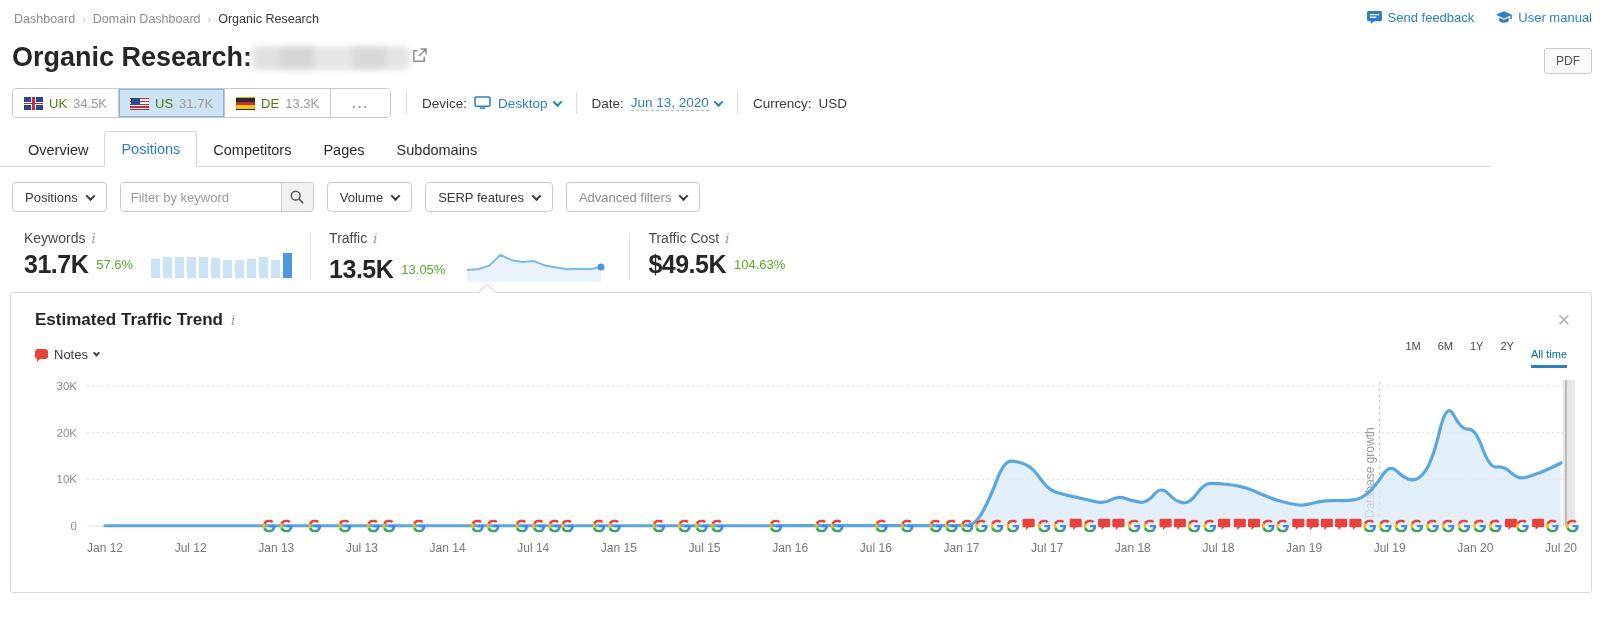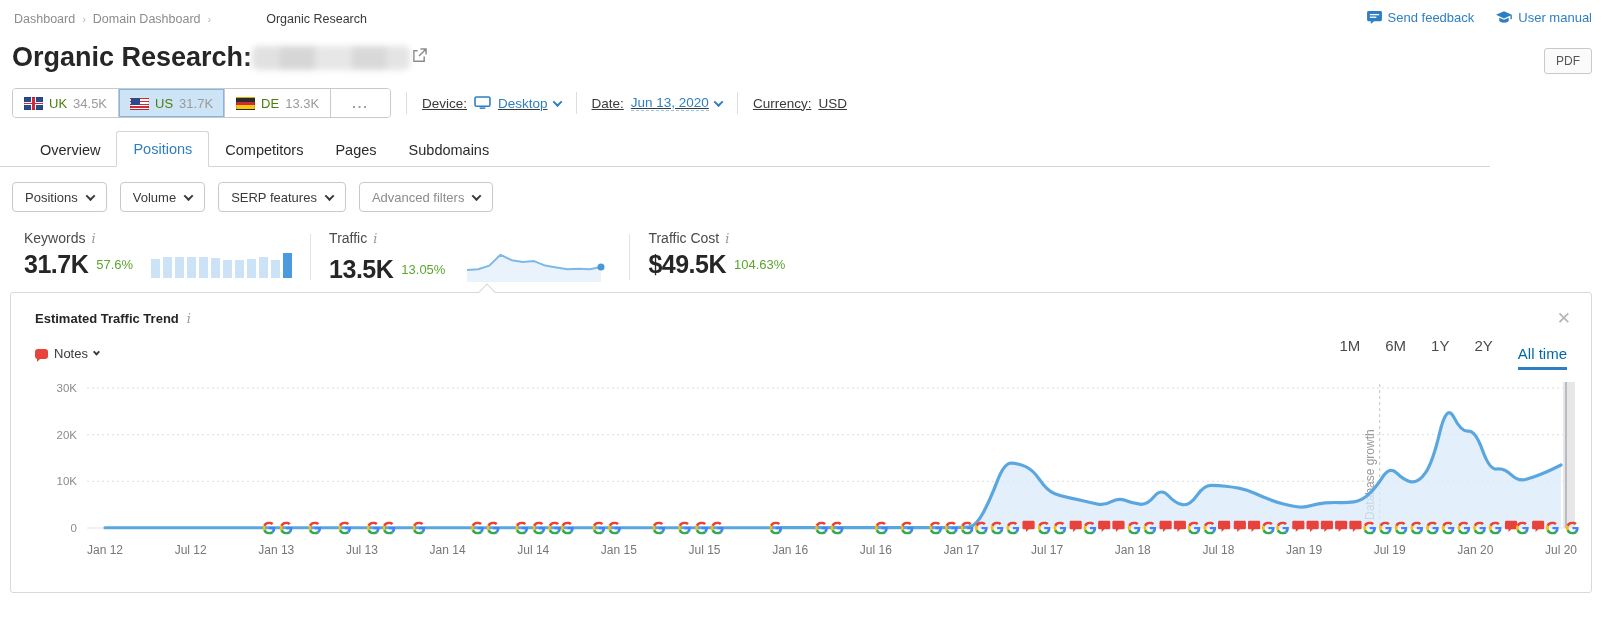--- a/index.html
+++ b/index.html
@@ -4,21 +4,21 @@
 <style>
   * { margin:0; padding:0; box-sizing:border-box; }
   html,body { background:#fff; }
   body { font-family:"Liberation Sans", sans-serif; color:#333; }
   .page { position:relative; width:1609px; height:617px; background:#fff; overflow:hidden; }
 
   
   .breadcrumb { position:absolute; top:12px; left:14px; font-size:12.5px; color:#8c8c8c; }
   .breadcrumb a { color:#8c8c8c; text-decoration:none; cursor:pointer; }
   .crumb-sep { color:#b8b8b8; margin:0 7px; font-size:11px; }
-  .crumb-current { color:#3a3a3a;margin-left:48px; }
+  .crumb-current { color:#3a3a3a; }
   .header-links { position:absolute; top:10px; right:17px; font-size:13px; display:flex; gap:22px; }
   .hlink { color:#2e7fc2; display:flex; align-items:center; gap:6px; cursor:pointer; }
   .page-title-row { position:absolute; top:42px; left:12px; display:flex; align-items:center; }
   .page-title { font-size:27px; font-weight:bold; color:#262626; }
   .redacted { width:158px; height:24px; border-radius:6px;
       background:linear-gradient(90deg,#dcdcdc 0 18%, #cfcfcf 18% 40%, #e3e3e3 40% 63%, #d2d2d2 63% 85%, #e0e0e0 85%);
       filter:blur(3px); opacity:.85; }
   .ext-link { color:#8c8c8c; margin-left:2px; }
   .pdf-btn { position:absolute; top:48px; right:17px; font-size:12px; color:#555;
       border:1px solid #c9c9c9; border-radius:3px; background:#fbfbfb; padding:5px 11px; cursor:pointer; }
@@ -36,30 +36,30 @@
   .flag { width:19px; height:13px; display:inline-block; border:1px solid rgba(0,0,0,.12); }
   .flag-uk { background-color:#2b4a8b; background-image:
       linear-gradient(to bottom, transparent 42%, #cf2b36 42%, #cf2b36 58%, transparent 58%),
       linear-gradient(to right, transparent 44%, #cf2b36 44%, #cf2b36 56%, transparent 56%),
       linear-gradient(to bottom, transparent 33%, #fff 33%, #fff 67%, transparent 67%),
       linear-gradient(to right, transparent 37%, #fff 37%, #fff 63%, transparent 63%); }
   .flag-us { background:
       linear-gradient(#2b4a8b,#2b4a8b) 0 0/9px 7px no-repeat,
       repeating-linear-gradient(#cf2b36 0 1.4px, #fff 1.4px 2.8px); }
   .flag-de { background:linear-gradient(#2b2b2b 0 33%, #cf2b36 33% 66%, #f7c90d 66%); }
-  .ctl-group { display:flex; align-items:center; gap:7px; font-size:13.5px; color:#3a3a3a;text-decoration:underline; }
+  .ctl-group { display:flex; align-items:center; gap:7px; font-size:13.5px; color:#3a3a3a; }
   .ctl-sep { width:1px; height:22px; background:#ddd; margin:0 15px; }
   .ctl-value { color:#2e7fc2; cursor:pointer; display:flex; align-items:center; gap:6px; }
   .date-value { border-bottom:1px dashed #9cc3e4; }
   .chev { width:7px; height:7px; border-right:2px solid currentColor; border-bottom:2px solid currentColor;
       transform:rotate(45deg) translate(-1px,-1px); display:inline-block; }
 
   
   .nav-tabs { position:absolute; top:130px; left:0; width:1490px; height:37px; border-bottom:1px solid #d5d5d5;
-      display:flex; align-items:flex-end; padding-left:24px; }
+      display:flex; align-items:flex-end; padding-left:12px; }
   .nav-tab { font-size:14.5px; color:#2b2b2b; padding:9px 16px; cursor:pointer; position:relative; top:1px; }
   .nav-tab.active { color:#2e7fc2; background:#fff; border:1px solid #d5d5d5; border-bottom:1px solid #fff;
       border-radius:3px 3px 0 0; }
 
   
   .filters-row { position:absolute; top:182px; left:12px; display:flex; gap:13px; align-items:center; }
   .filter-btn { display:flex; align-items:center; gap:9px; border:1px solid #c9c9c9; border-radius:4px;
       height:30px; padding:0 12px; font-size:13px; color:#3a3a3a; background:#fff; cursor:pointer; }
   .filter-btn .chev { color:#3a3a3a; }
   .filter-muted { color:#8c8c8c; }
@@ -82,29 +82,29 @@
   .kw-bars { display:flex; align-items:flex-end; gap:3px; height:26px; margin-left:10px; }
   .kw-bar { width:9px; background:#cce3f7; }
   .kw-bar.hot { background:#4a9add; }
 
   
   .trend-card { position:absolute; top:292px; left:10px; width:1582px; height:301px;
       border:1px solid #d9d9d9; border-radius:3px; background:#fff; }
   .card-notch { position:absolute; top:-7px; left:470px; width:12px; height:12px; background:#fff;
       border-left:1px solid #d9d9d9; border-top:1px solid #d9d9d9; transform:rotate(45deg); }
   .trend-header { display:flex; align-items:center; gap:8px; padding:17px 20px 0 24px; }
-  .trend-title { font-size:13px; font-weight:bold; color:#262626; }
+  .trend-title { font-size:17px; font-weight:bold; color:#262626; }
   .card-close { margin-left:auto; color:#b5b5b5; font-size:17px; cursor:pointer; line-height:1; }
   .trend-sub { display:flex; align-items:center; padding:10px 24px 0 24px; }
   .notes-toggle { display:flex; align-items:center; gap:6px; font-size:13px; color:#3a3a3a; cursor:pointer; }
   .notes-pin { position:relative; width:13px; height:10px; background:#e8423d; border-radius:3px; }
   .notes-pin::after { content:""; position:absolute; left:2px; bottom:-3px; border:4px solid transparent;
       border-top-color:#e8423d; border-left-color:#e8423d; }
   .notes-toggle .chev { width:5px; height:5px; }
-  .ranges { margin-left:auto; display:flex; gap:25px; font-size:15px; color:#4a4a4a; }
+  .ranges { margin-left:auto; display:flex; gap:17px; font-size:11px; color:#4a4a4a; }
   .range { cursor:pointer; padding-bottom:5px; }
   .range.active { color:#0369a1; border-bottom:3px solid #2e7fc2;margin-top:8px; }
   .trend-plot { padding:6px 12px 0 12px; }
 
   svg text { font-family:"Liberation Sans", sans-serif; }
   .hidden-defs { position:absolute; width:0; height:0; overflow:hidden; }
 </style>
 </head>
 <body>
 
@@ -211,20 +211,29 @@
     <div class="nav-tab active">Positions</div>
     <div class="nav-tab">Competitors</div>
     <div class="nav-tab">Pages</div>
     <div class="nav-tab">Subdomains</div>
   </div>
 
   <div class="filters-row">
     <div class="filter-btn">
       <span>Positions</span>
         <span class="chev"></span>
+    </div>
+    <div class="kw-wrap">
+      <input class="kw-input" placeholder="Filter by keyword" style="">
+      <div class="kw-search">
+        <svg width="14" height="14" viewBox="0 0 16 16">
+            <circle cx="6.5" cy="6.5" r="5" fill="none" stroke="#555" stroke-width="1.7"></circle>
+            <line x1="10.4" y1="10.4" x2="15" y2="15" stroke="#555" stroke-width="1.7"></line>
+          </svg>
+      </div>
     </div>
     <div class="filter-btn">
       <span>Volume</span>
         <span class="chev"></span>
     </div>
     <div class="filter-btn">
       <span>SERP features</span>
         <span class="chev"></span>
     </div>
     <div class="filter-btn">

